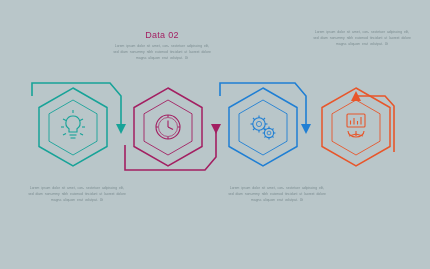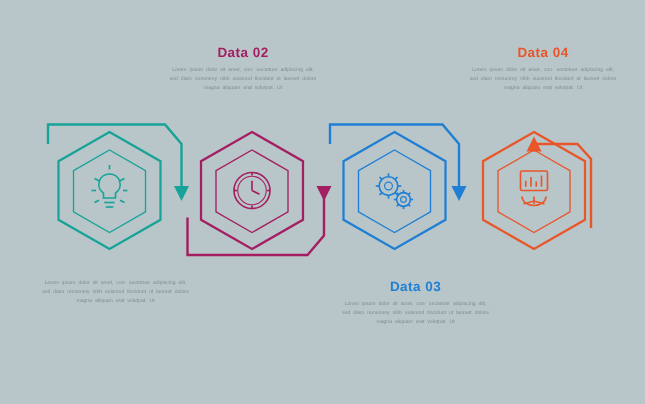--- a/index.html
+++ b/index.html
@@ -24,21 +24,21 @@
     top: 0;
     width: 430px;
     height: 269px;
   }
   .block {
     position: absolute;
     width: 98px;
   }
   .block .title {
     font-size: 9px;
-    font-weight: bold;
+    font-weight: normal;
     letter-spacing: 0.3px;
     margin: 0 0 4px 0;
     text-align: center;
   }
   .block .body {
     font-size: 3.4px;
     line-height: 1.75;
     text-align: center;
     color: #7c8d91;
     word-spacing: 1px;
@@ -159,22 +159,20 @@
   <div class="block b1">
     <div class="body">Lorem ipsum dolor sit amet, con- sectetuer adipiscing elit, sed diam nonummy nibh euismod tincidunt ut laoreet dolore magna aliquam erat volutpat. Ut</div>
   </div>
 
   <div class="block b2">
     <div class="title t2">Data 02</div>
     <div class="body">Lorem ipsum dolor sit amet, con- sectetuer adipiscing elit, sed diam nonummy nibh euismod tincidunt ut laoreet dolore magna aliquam erat volutpat. Ut</div>
   </div>
 
   <div class="block b3">
-    <div class="title t3">Data 03</div>
     <div class="body">Lorem ipsum dolor sit amet, con- sectetuer adipiscing elit, sed diam nonummy nibh euismod tincidunt ut laoreet dolore magna aliquam erat volutpat. Ut</div>
   </div>
 
   <div class="block b4">
-    <div class="title t4">Data 04</div>
     <div class="body">Lorem ipsum dolor sit amet, con- sectetuer adipiscing elit, sed diam nonummy nibh euismod tincidunt ut laoreet dolore magna aliquam erat volutpat. Ut</div>
   </div>
 
 </div>
 
 </body></html>

